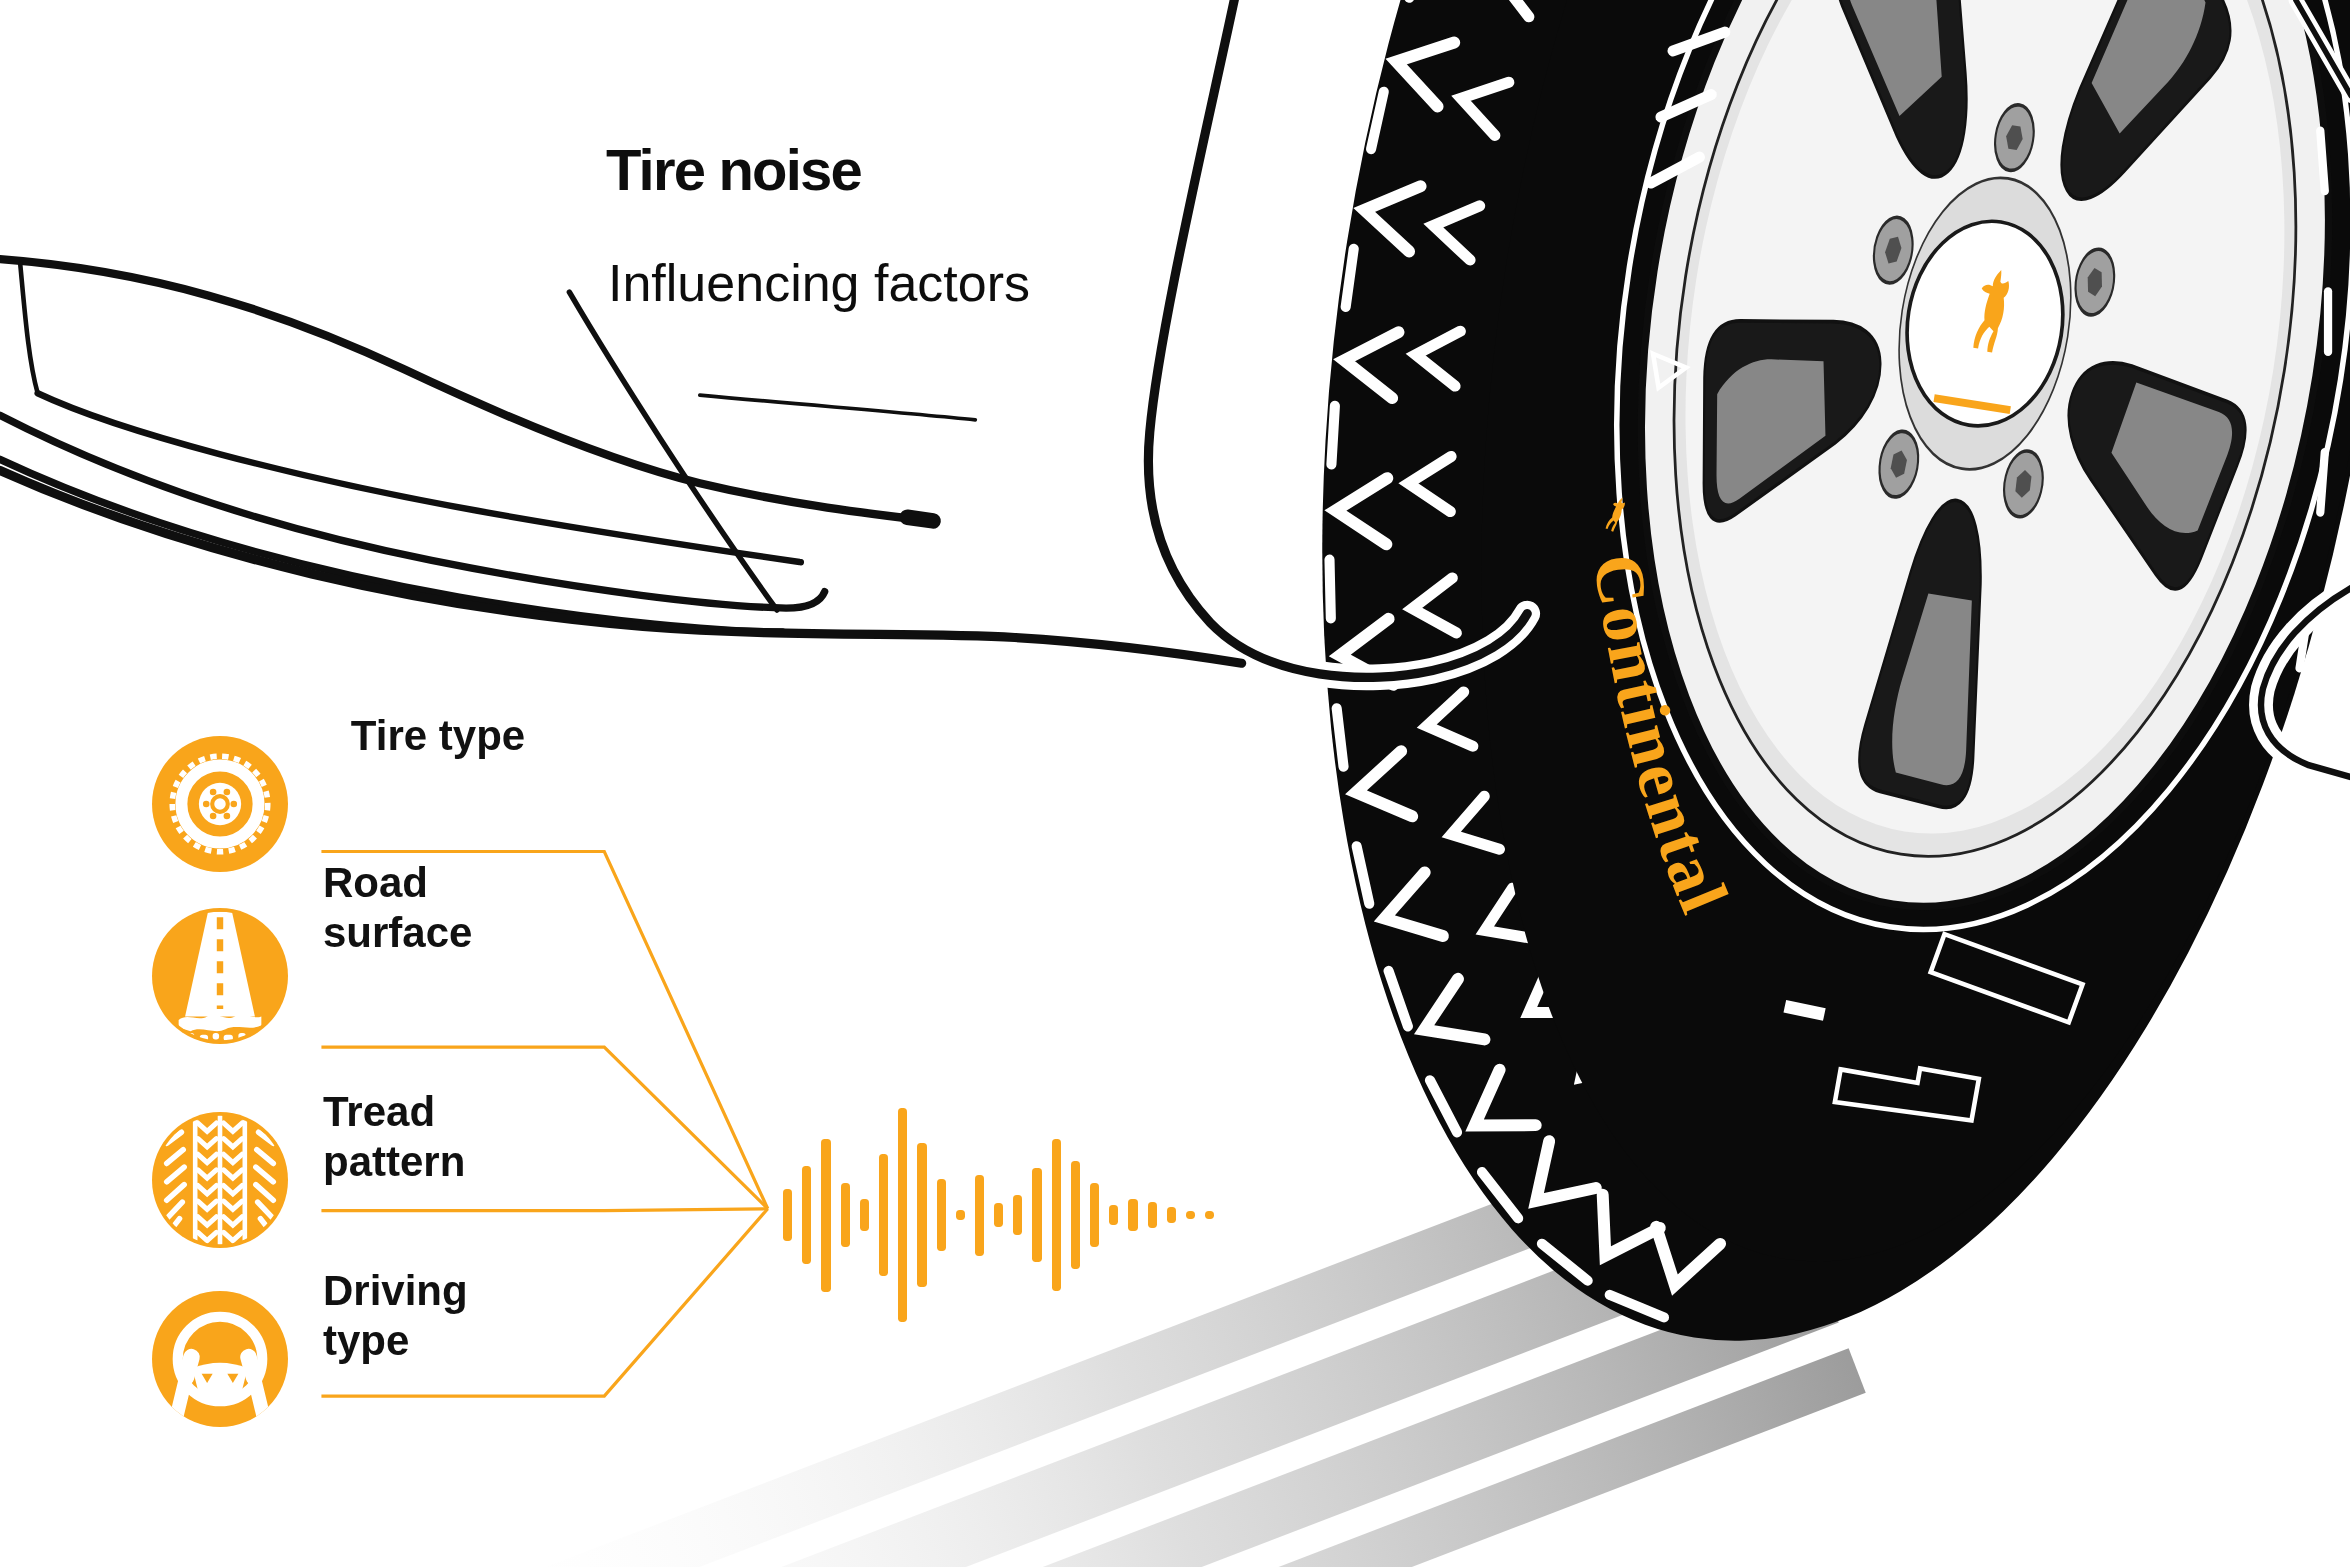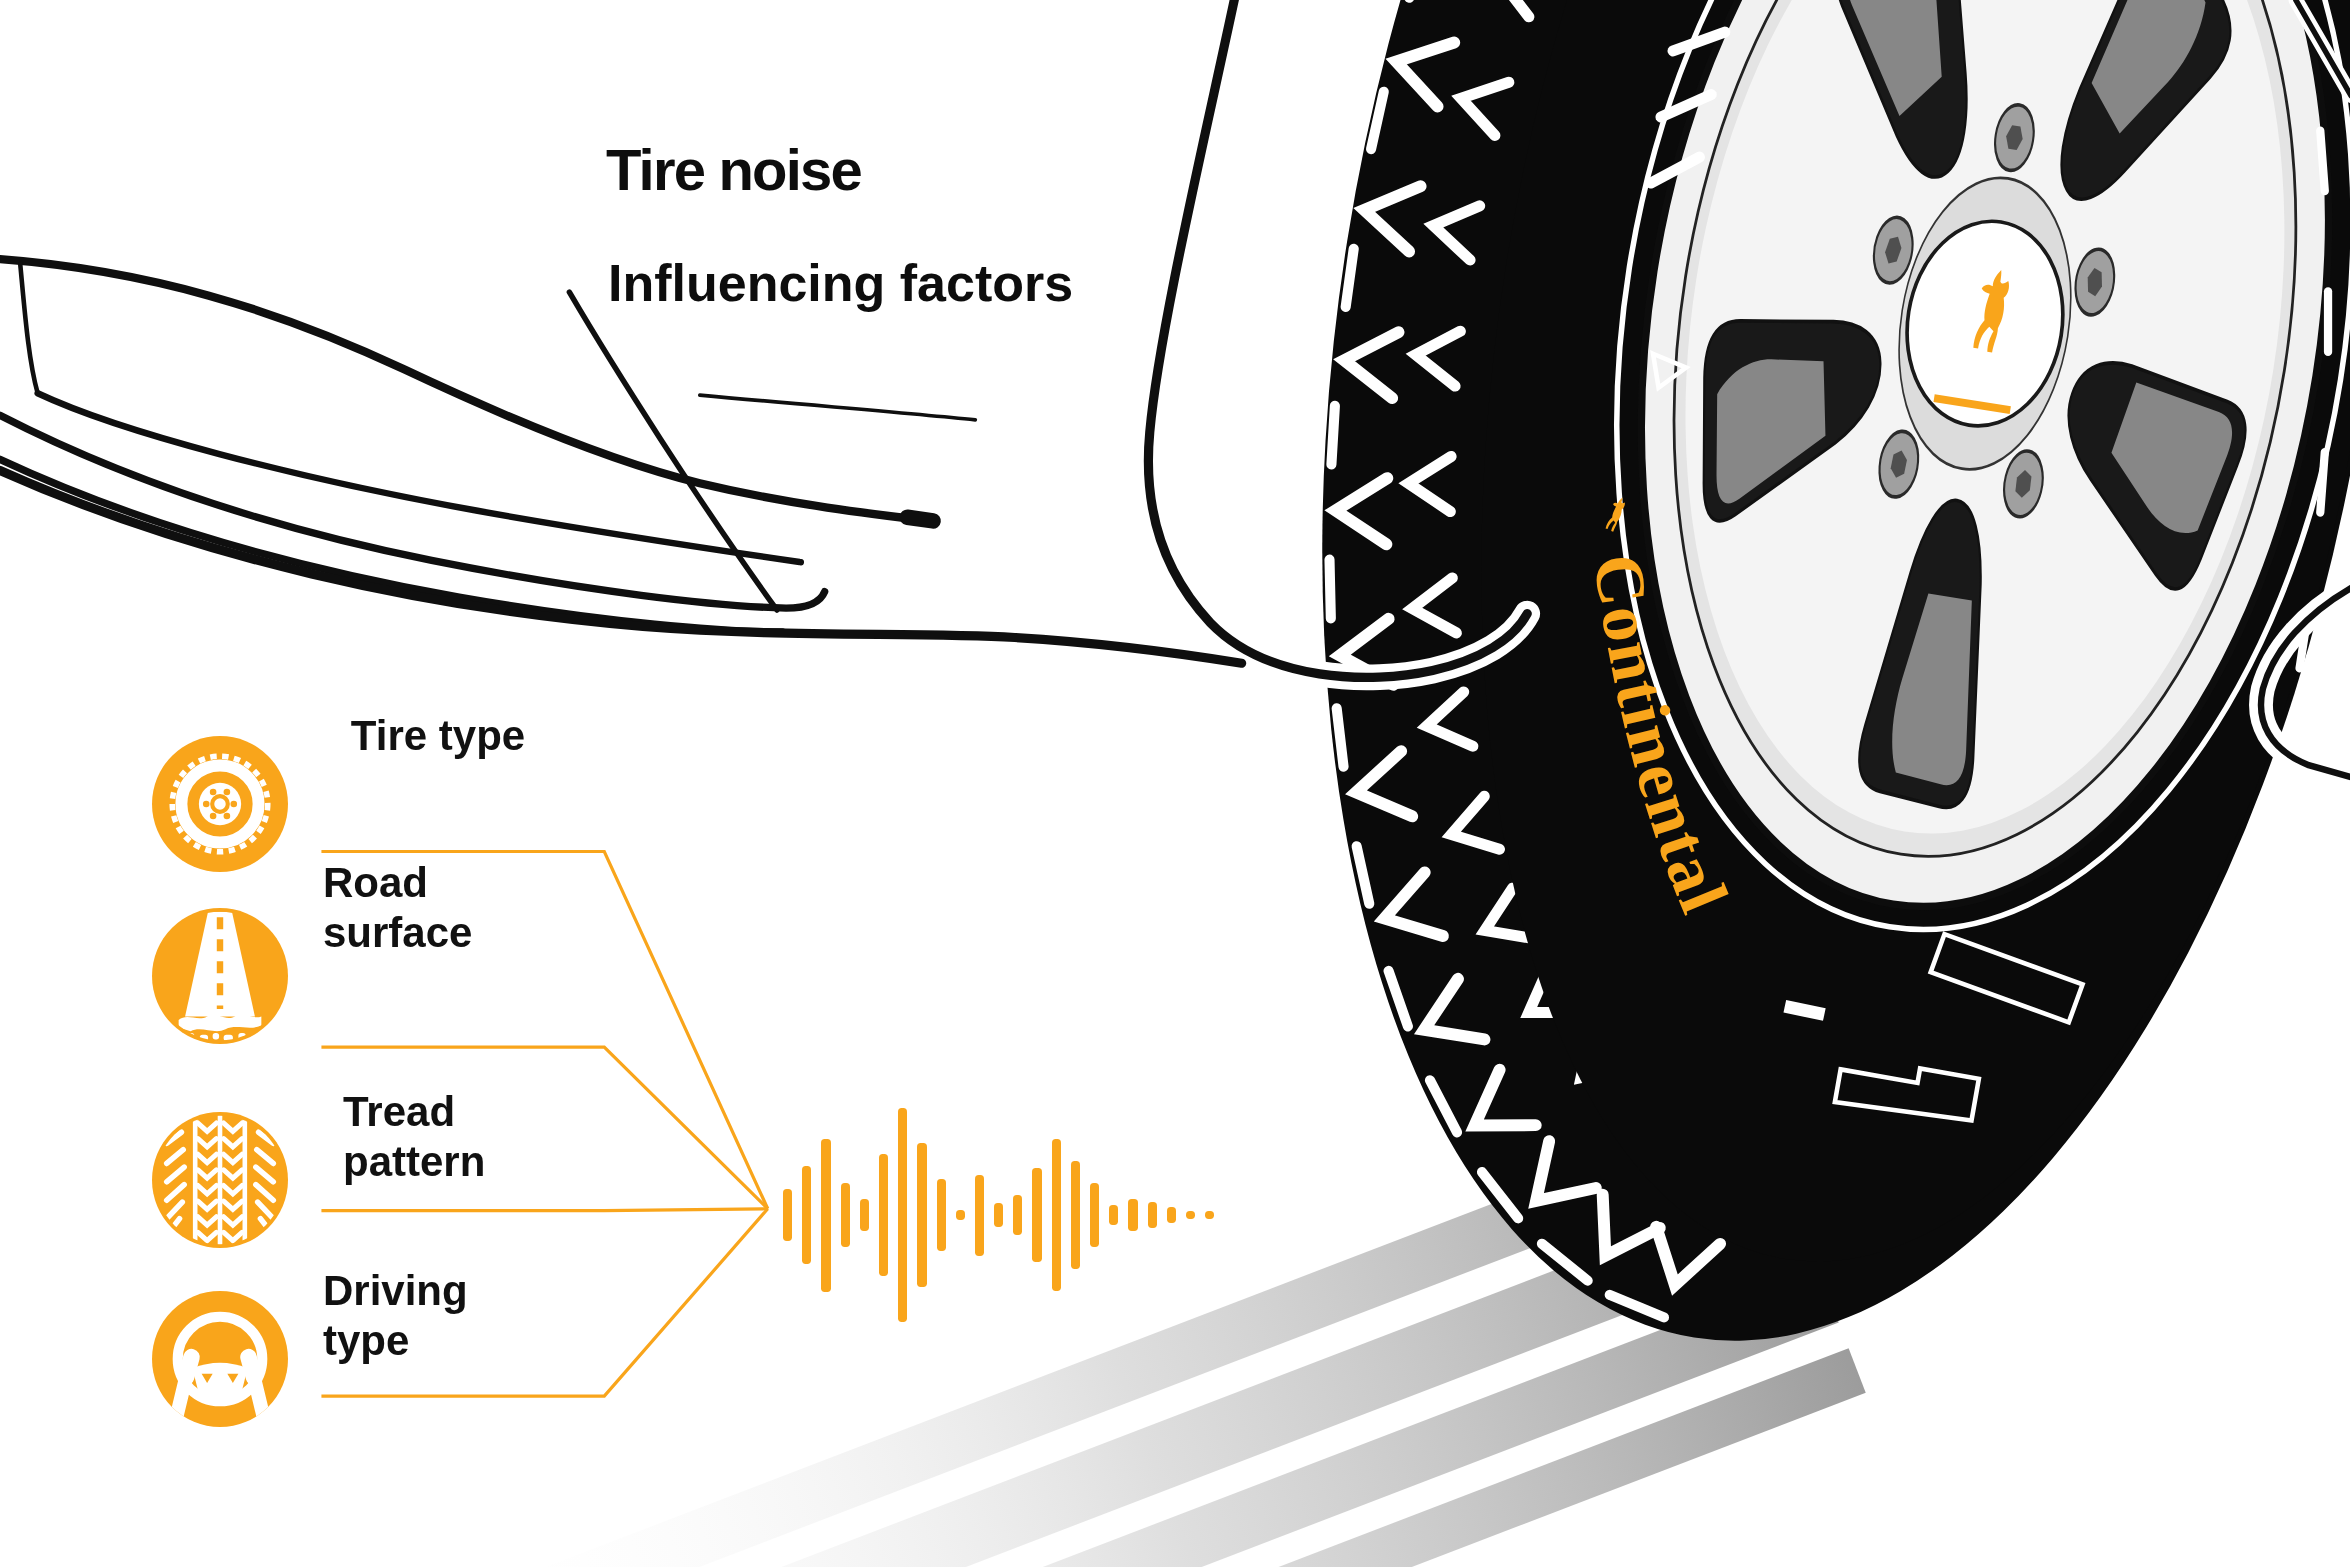--- a/index.html
+++ b/index.html
@@ -1,21 +1,21 @@
 <!DOCTYPE html>
 <html style="--accent: #F9A51B; --ink: #0d0d0d;font-size:14.7px"><head>
 <meta charset="utf-8">
 <style>
   html,body{margin:0;padding:0;background:#fff;}
   body{width:2351px;height:1568px;position:relative;font-family:"Liberation Sans",sans-serif;}
   :root{--accent:#F9A51B;--ink:#0d0d0d;}
   .canvas{position:absolute;inset:0;width:2351px;height:1568px;background:#fff;overflow:hidden;}
   .art{position:absolute;left:0;top:0;}
   .page-title{position:absolute;left:606px;top:136px;font-size:58px;font-weight:bold;letter-spacing:-1.8px;color:var(--ink);}
-  .page-subtitle{position:absolute;left:608px;top:253px;font-size:52px;font-weight:bold;color:var(--ink);text-align:right;}
+  .page-subtitle{position:absolute;left:608px;top:253px;font-size:52px;font-weight:normal;color:var(--ink);text-align:right;}
   .factor-row{position:absolute;left:152px;display:flex;align-items:center;}
   .factor-icon{width:136px;height:136px;flex:0 0 auto;}
   .factor-label{position:absolute;left:171px;width:230px;font-size:42px;font-weight:bold;color:#111;line-height:50px;}
   .wave{position:absolute;left:783px;top:1106px;height:218px;display:flex;align-items:center;gap:10px;}
   .wbar{width:9.2px;height:calc(var(--h) * 0.9px);background:var(--accent);border-radius:3.7px;flex:0 0 auto;}
   .accent-fill{fill:var(--accent);}
   .accent-stroke{stroke:var(--accent);}
 </style>
 </head>
 <body>
@@ -307,21 +307,21 @@
             <path d="M-44,42 L-58,60"></path>
         <path d="M42,-52 L58,-40"></path>
             <path d="M40,-33 L58,-18"></path>
             <path d="M39,-14 L58,2"></path>
         <path d="M39,5 L58,22"></path>
             <path d="M41,24 L58,42"></path>
             <path d="M44,42 L58,60"></path>
       </g>
     </g>
   </svg>
-  <div class="factor-label" style="top:-25px;margin-left:20px;">Tread pattern</div>
+  <div class="factor-label" style="top:-25px;">Tread pattern</div>
 </div>
 
 <div class="factor-row" style="top:1291px;">
   <svg class="factor-icon" viewBox="-74 -74 148 148">
     <defs>
           <clipPath id="cpWheel">
             <circle r="74"></circle>
           </clipPath>
         </defs>
     <circle r="74" class="accent-fill"></circle>

